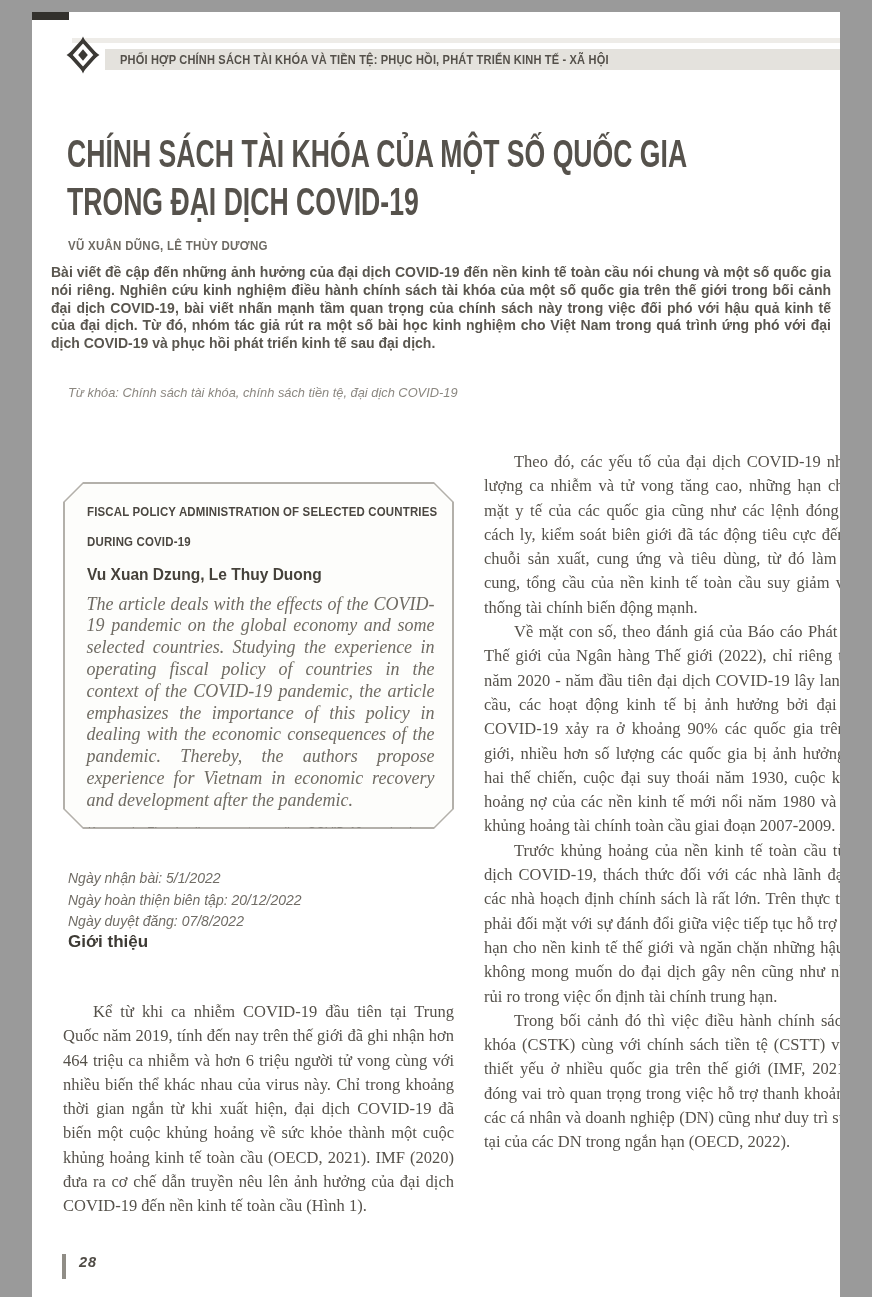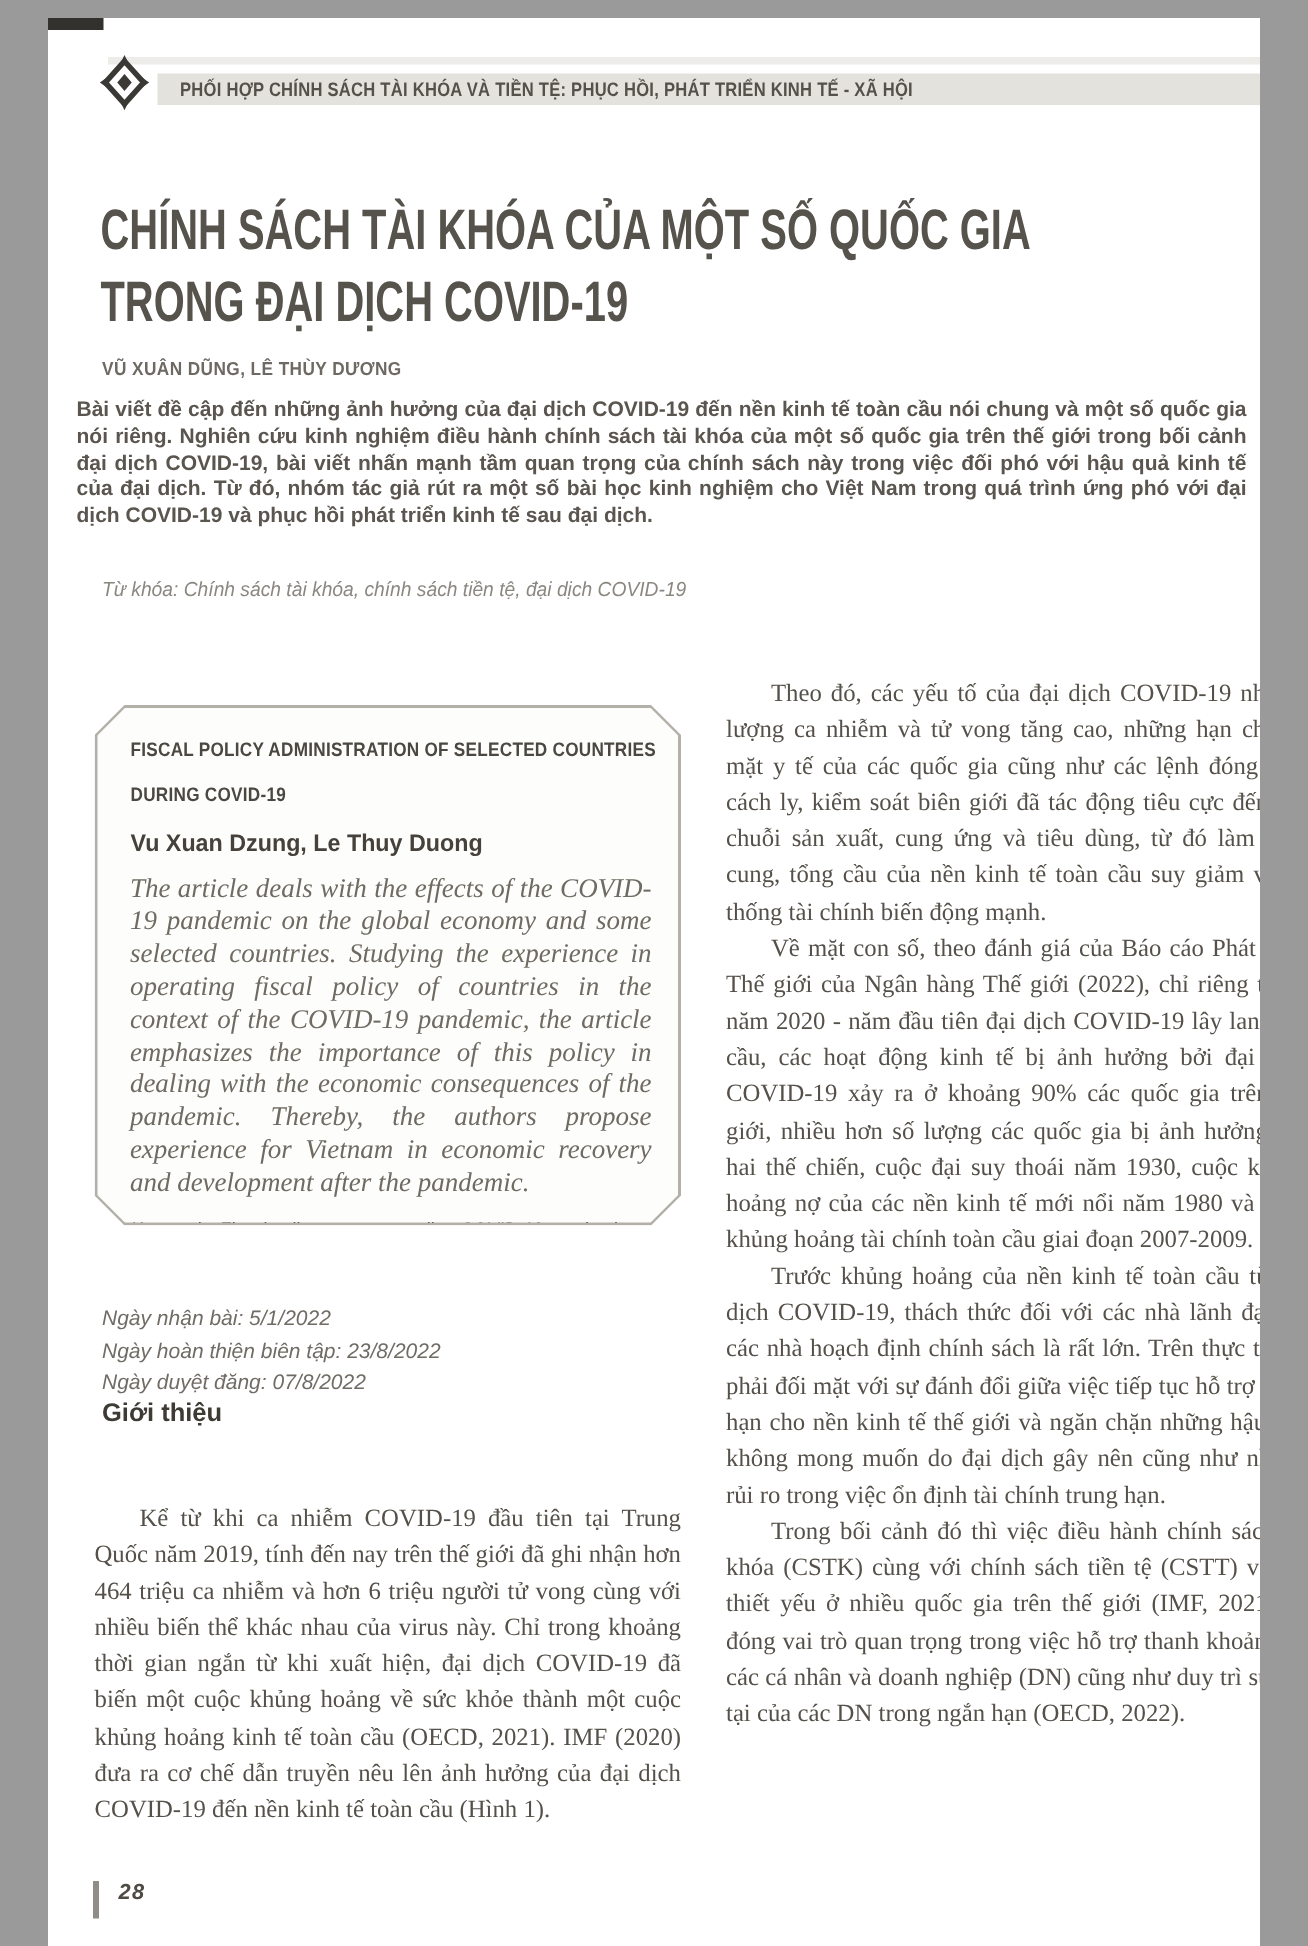--- a/index.html
+++ b/index.html
@@ -36,21 +36,21 @@
     font-size:14px;font-weight:bold;
     line-height:17.8px;text-align:justify;color:#5a564f;
   }
   .keywords-vi{
     position:absolute;left:36px;top:373px;
     font-size:13.5px;font-style:italic;color:#8b8780;
     transform:scaleX(.95);transform-origin:left top;white-space:nowrap;
   }
   
   .abox-outer{
-    position:absolute;left:31px;top:458px;width:391px;height:347px;
+    position:absolute;left:31px;top:470px;width:391px;height:347px;
     background:#b3b0aa;
     clip-path:polygon(20px 0,calc(100% - 20px) 0,100% 20px,100% calc(100% - 20px),calc(100% - 20px) 100%,20px 100%,0 calc(100% - 20px),0 20px);
   }
   .abox-inner{
     position:absolute;inset:1.6px;background:#fdfdfb;
     clip-path:polygon(19px 0,calc(100% - 19px) 0,100% 19px,100% calc(100% - 19px),calc(100% - 19px) 100%,19px 100%,0 calc(100% - 19px),0 19px);
     padding:12px 18px 0 22px;box-sizing:border-box;
   }
   .abox-title{
     font-size:13px;font-weight:bold;color:#4b4741;letter-spacing:.2px;
@@ -124,21 +124,21 @@
       <div class="abox-title">FISCAL POLICY ADMINISTRATION OF SELECTED COUNTRIES</div>
       <div class="abox-title second">DURING COVID-19</div>
       <div class="abox-authors">Vu Xuan Dzung, Le Thuy Duong</div>
       <p class="abstract-en">The article deals with the effects of the COVID-19 pandemic on the global economy and some selected countries. Studying the experience in operating fiscal policy of countries in the context of the COVID-19 pandemic, the article emphasizes the importance of this policy in dealing with the economic consequences of the pandemic. Thereby, the authors propose experience for Vietnam in economic recovery and development after the pandemic.</p>
       <div class="keywords-en">Keywords: Fiscal policy, monetary policy, COVID-19 pandemic</div>
     </div>
   </div>
 
   <div class="dates">
     <div>Ngày nhận bài: 5/1/2022</div>
-    <div>Ngày hoàn thiện biên tập: 23/8/2022</div>
+    <div>Ngày hoàn thiện biên tập: 20/12/2022</div>
     <div>Ngày duyệt đăng: 07/8/2022</div>
   </div>
 
   <h2 class="intro-heading">Giới thiệu</h2>
 
   <div class="left-paragraph body-text">
     <p>Kể từ khi ca nhiễm COVID-19 đầu tiên tại Trung Quốc năm 2019, tính đến nay trên thế giới đã ghi nhận hơn 464 triệu ca nhiễm và hơn 6 triệu người tử vong cùng với nhiều biến thể khác nhau của virus này. Chỉ trong khoảng thời gian ngắn từ khi xuất hiện, đại dịch COVID-19 đã biến một cuộc khủng hoảng về sức khỏe thành một cuộc khủng hoảng kinh tế toàn cầu (OECD, 2021). IMF (2020) đưa ra cơ chế dẫn truyền nêu lên ảnh hưởng của đại dịch COVID-19 đến nền kinh tế toàn cầu (Hình 1).</p>
   </div>
 
   <div class="right-column body-text">

